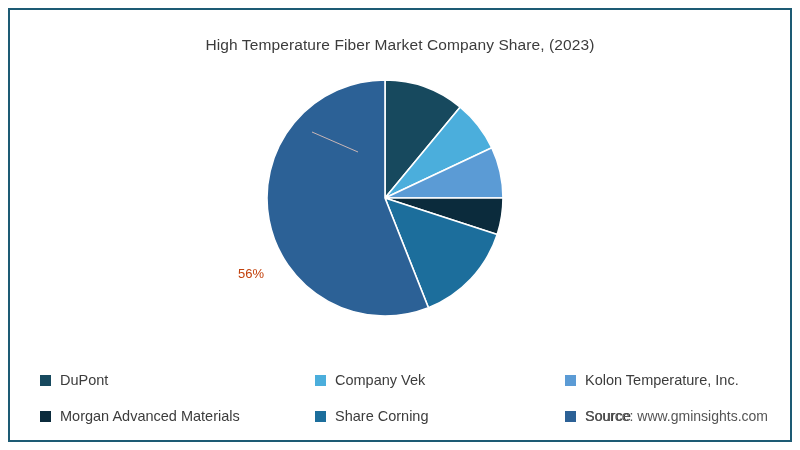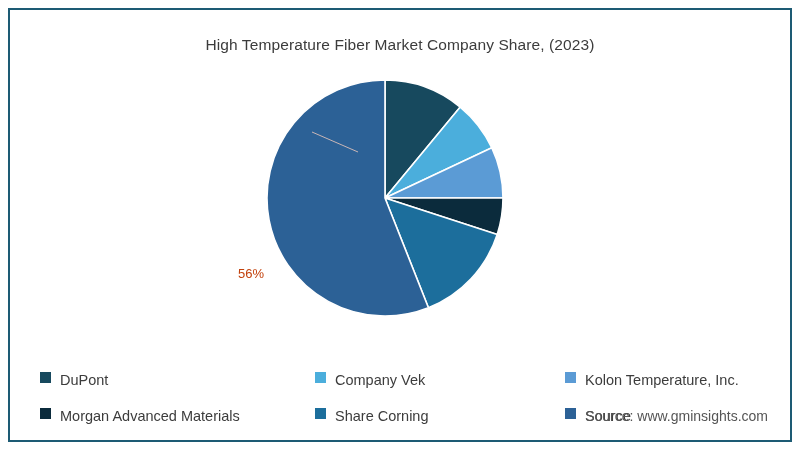--- a/index.html
+++ b/index.html
@@ -56,21 +56,21 @@
     left: 30px;
     top: 352px;
     width: 730px;
     display: grid;
     grid-template-columns: 275px 250px 1fr;
     grid-auto-rows: 36px;
     align-items: center;
   }
   .legend-item {
     display: flex;
-    align-items: flex-start;
+    align-items: center;
     gap: 9px;
   }
   .swatch {
     width: 11px;
     height: 11px;
     flex: none;
     display: inline-block;
   }
   .legend-label {
     font-size: 14.5px;

